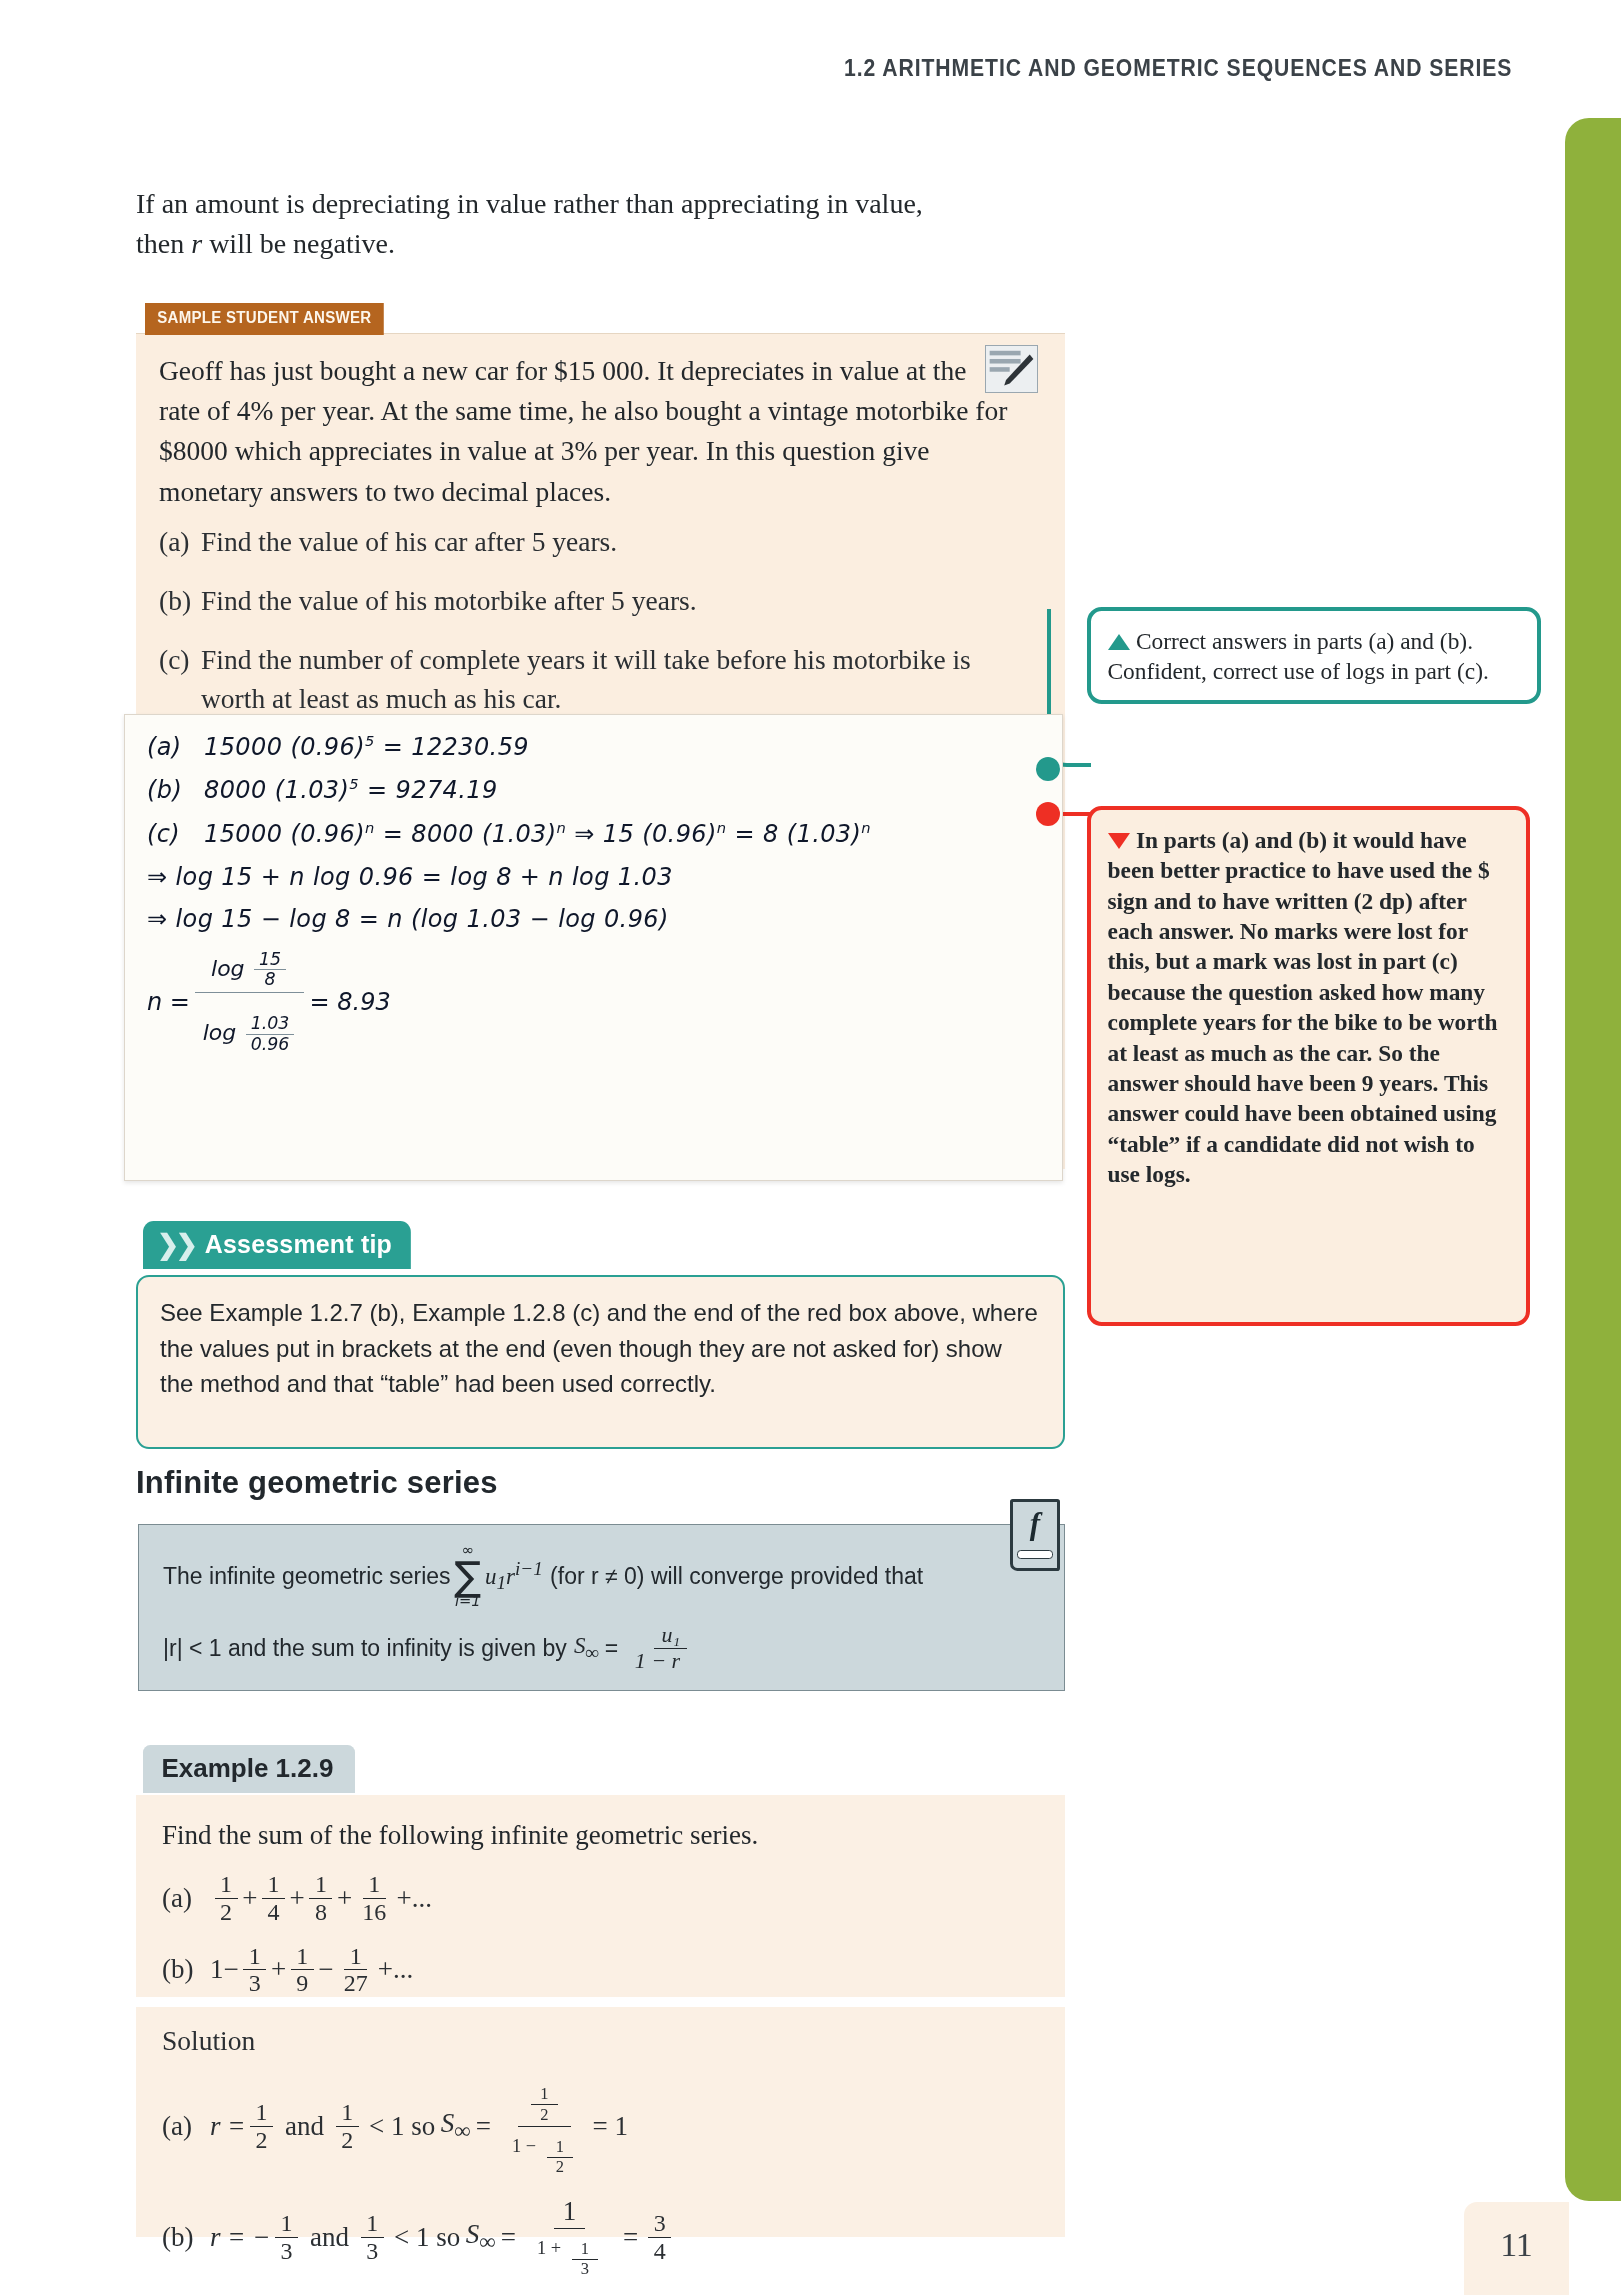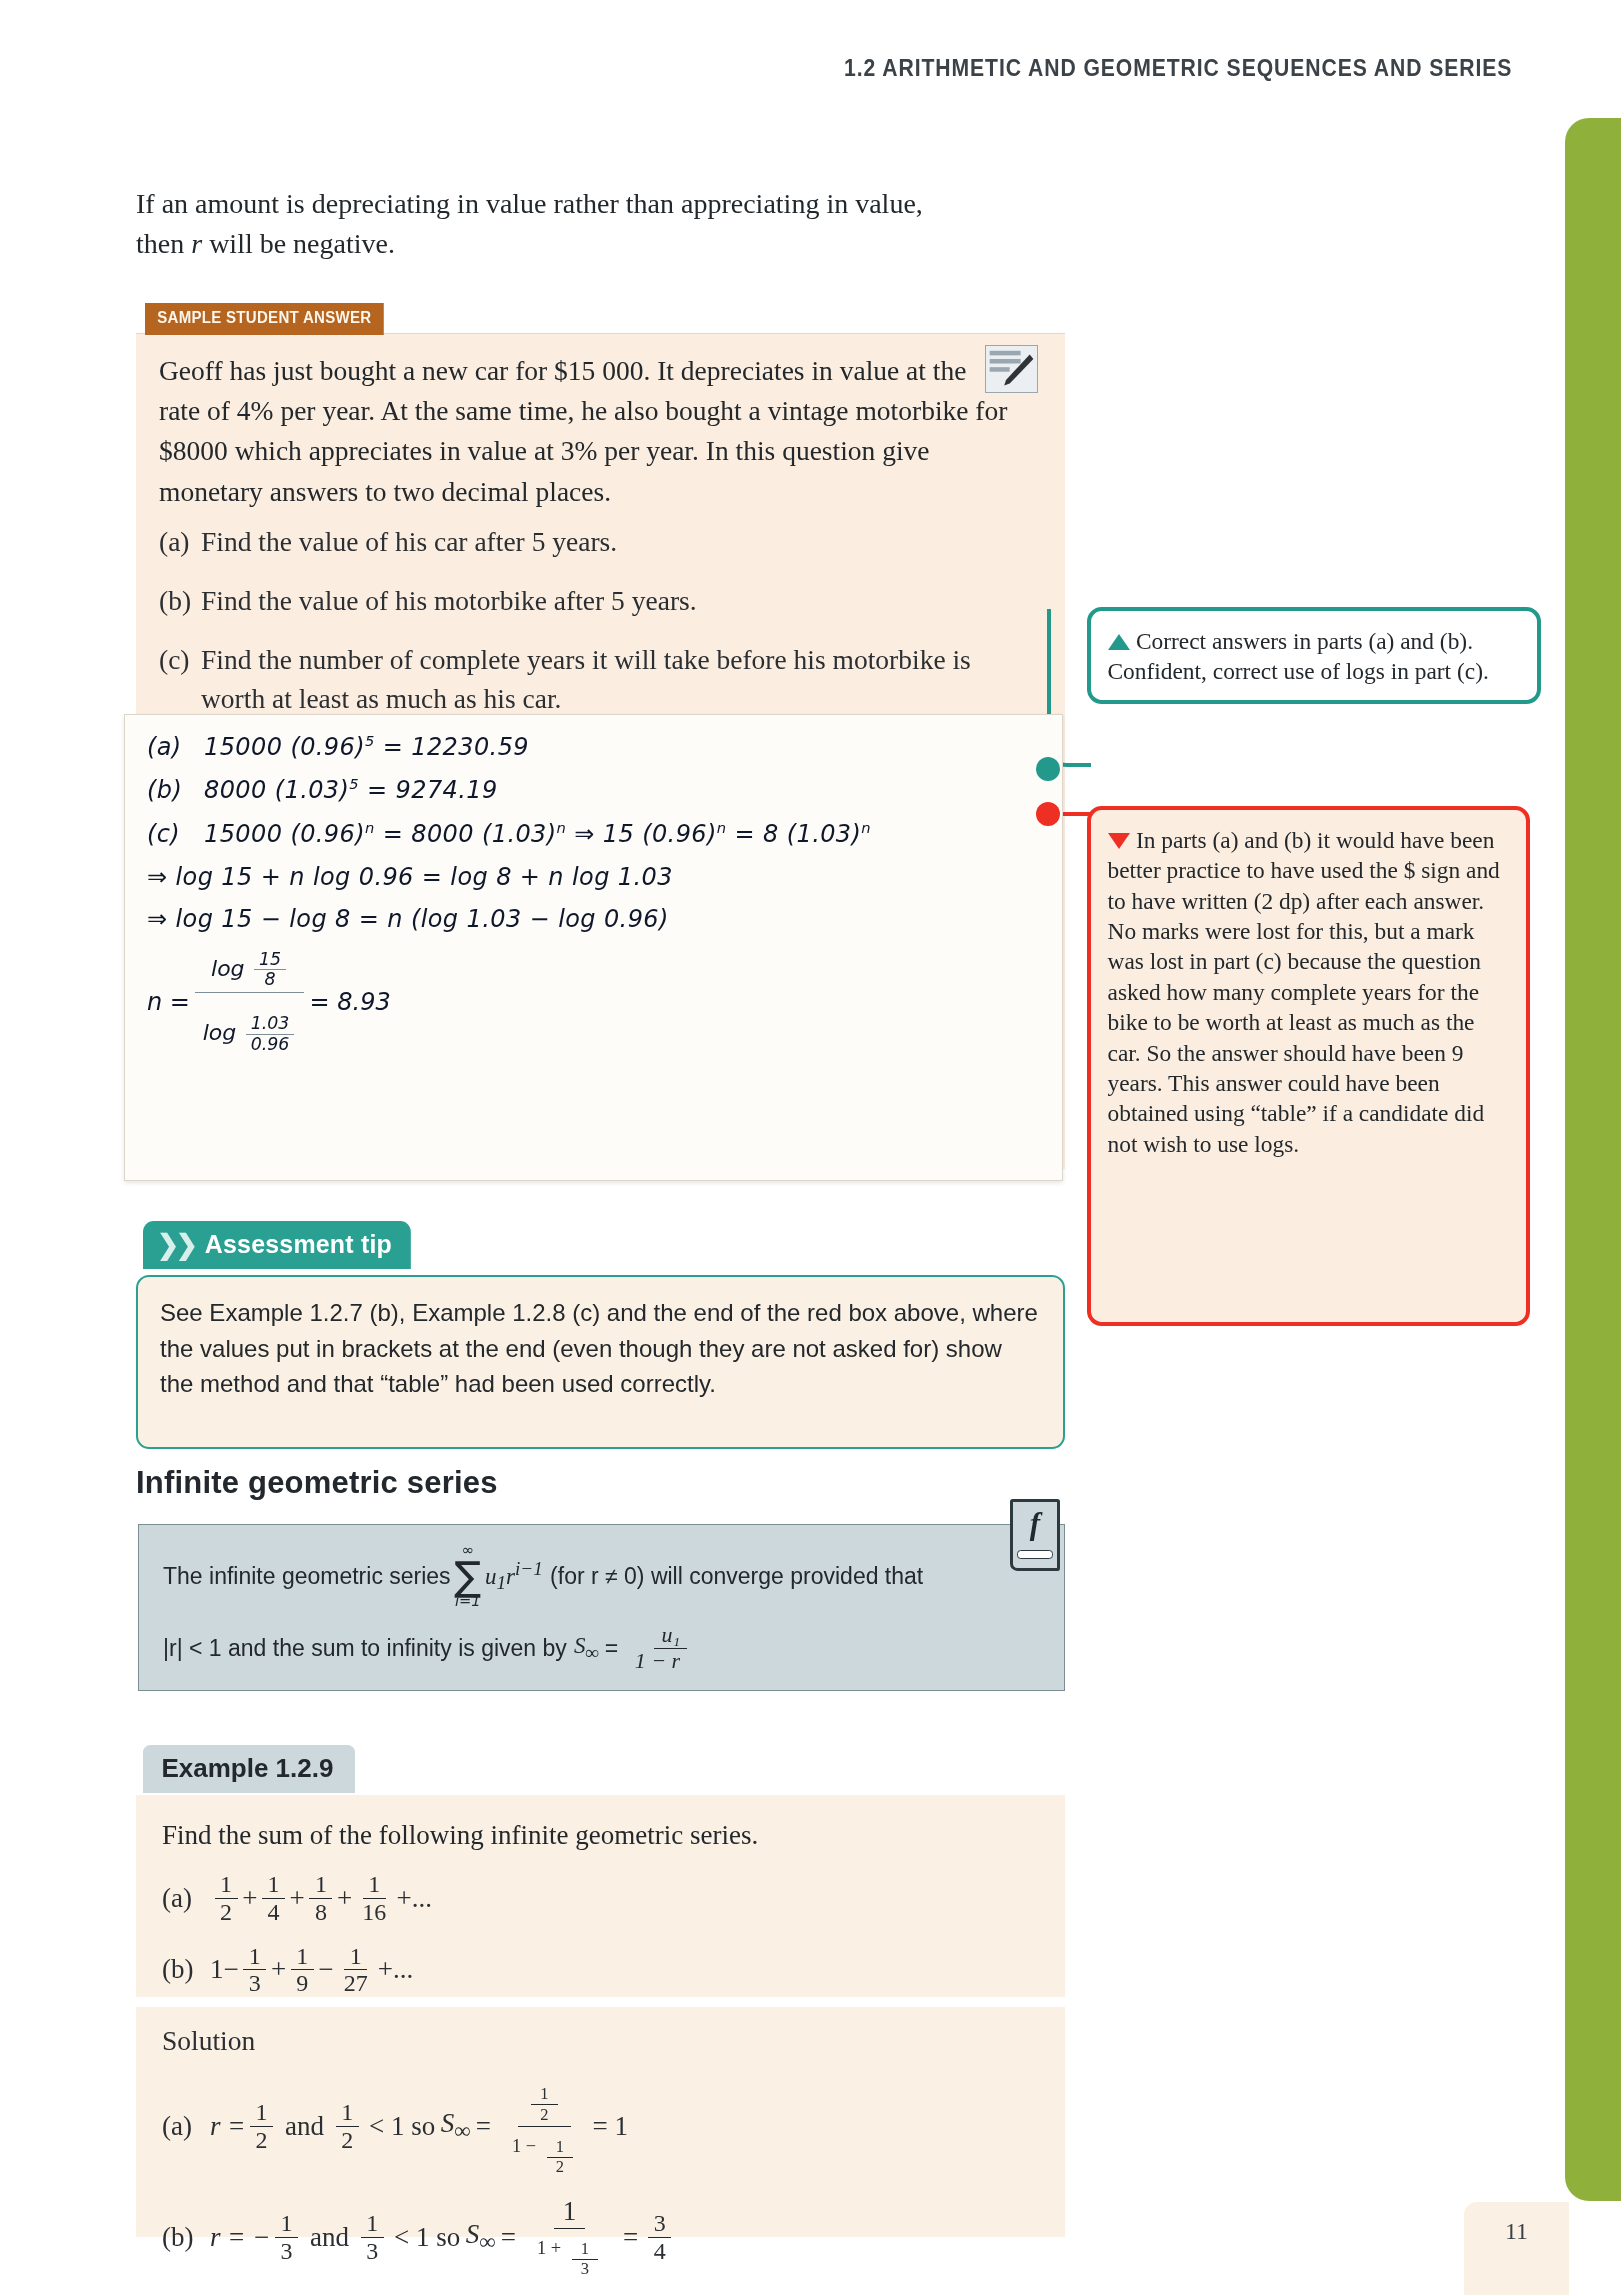--- a/index.html
+++ b/index.html
@@ -94,21 +94,21 @@
   .callout{
     position:absolute; border-radius:14.7px; padding:14.7px 18.4px 13px 16.5px;
     font-size:23.4px; line-height:1.30; color:#23282c;
   }
   .callout-green{
     left:1087px; top:607px; width:454px;
     border:4.6px solid #23998c; background:#ffffff;
   }
   .callout-red{
     left:1087px; top:806px; width:443px; height:520px;
-    border:4.6px solid #ee2f24; background:#fbeee0;
+    border:4.6px solid #ee2f24; background:#fbeee0;font-weight:bold;
   }
   .callout p{ margin:0 0 13px 0; }
   .callout p:last-child{ margin-bottom:0; }
   .tri-up{
     display:inline-block; width:0;height:0; margin-right:6.4px;
     border-left:11px solid transparent; border-right:11px solid transparent;
     border-bottom:16.5px solid #23998c; vertical-align:-0.9px;
   }
   .tri-down{
     display:inline-block; width:0;height:0; margin-right:6.4px;
@@ -222,22 +222,22 @@
           margin:0 6.4px; }
   .cfrac .n{ border-bottom:1.7px solid #23282c; padding:0.9px 9.2px; }
   .cfrac .d{ padding:0.9px 9.2px; }
   .sol-title{ font-size:27.5px; margin-bottom:3.7px; }
 
   
   .pagenum{
     position:absolute; left:1464px; top:2202px; width:105px; height:94px;
     background:#fbf0e4; border-radius:13px 0 0 0;
     display:flex; align-items:flex-start; justify-content:center;
-    padding-top:16px;
-    font-family:"Liberation Serif", serif; font-size:24px; color:#3b4248;
+    padding-top:24px;
+    font-family:"Liberation Serif", serif; font-size:34px; color:#3b4248;
   }
 </style>
 </head>
 <body>
 
 <div class="green-tab"></div>
 
 <div class="runhead">1.2 ARITHMETIC AND GEOMETRIC SEQUENCES AND SERIES</div>
 
 <div class="intro">

